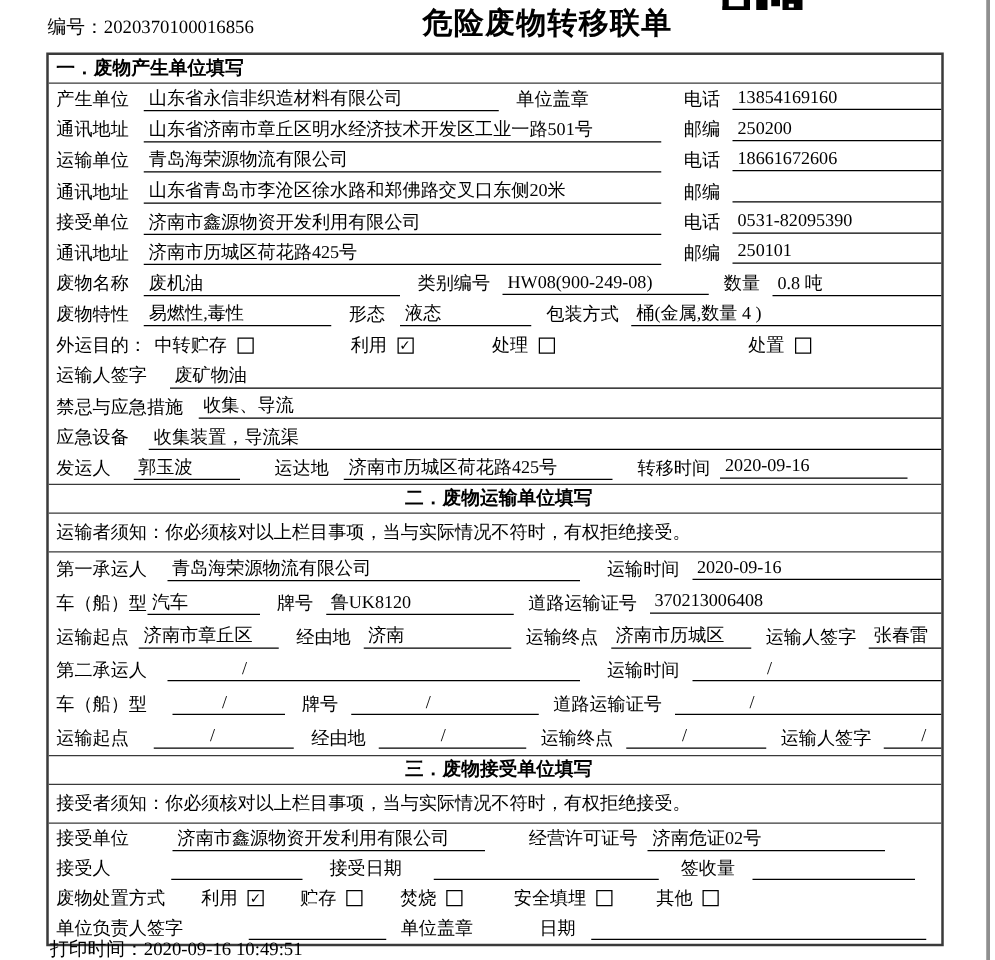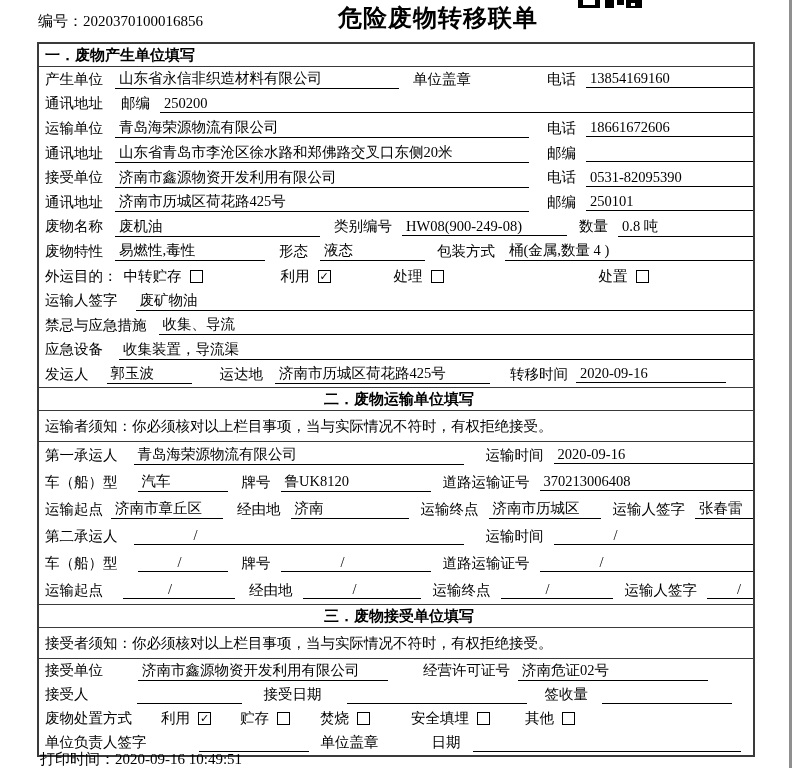--- a/index.html
+++ b/index.html
@@ -56,20 +56,21 @@
   <div class="row s1r">
     <span class="lbl">产生单位</span>
     <span class="uv" style="width:284px;margin-left:12px">山东省永信非织造材料有限公司</span>
     <span class="lbl" style="margin-left:14px">单位盖章</span>
     <span class="lbl" style="margin-left:76px">电话</span>
     <span class="uv fill" style="margin-left:10px">13854169160</span>
   </div>
 
   <div class="row s1r">
     <span class="lbl">通讯地址</span>
+    <span class="uv" style="width:414px;margin-left:12px">山东省济南市章丘区明水经济技术开发区工业一路501号</span>
     <span class="lbl" style="margin-left:18px">邮编</span>
     <span class="uv fill" style="margin-left:10px">250200</span>
   </div>
 
   <div class="row s1r">
     <span class="lbl">运输单位</span>
     <span class="uv" style="width:414px;margin-left:12px">青岛海荣源物流有限公司</span>
     <span class="lbl" style="margin-left:18px">电话</span>
     <span class="uv fill" style="margin-left:10px">18661672606</span>
   </div>
@@ -170,21 +171,21 @@
 
   <div class="row s2r">
     <span class="lbl">第一承运人</span>
     <span class="uv" style="width:330px;margin-left:16px">青岛海荣源物流有限公司</span>
     <span class="lbl" style="margin-left:22px">运输时间</span>
     <span class="uv fill" style="margin-left:10px">2020-09-16</span>
   </div>
 
   <div class="row s2r">
     <span class="lbl">车（船）型</span>
-    <span class="uv" style="width:90px;margin-left:20px">汽车</span>
+    <span class="uv" style="width:90px;">汽车</span>
     <span class="lbl" style="margin-left:14px">牌号</span>
     <span class="uv" style="width:150px;margin-left:10px">鲁UK8120</span>
     <span class="lbl" style="margin-left:12px">道路运输证号</span>
     <span class="uv fill" style="margin-left:10px">370213006408</span>
   </div>
 
   <div class="row s2r">
     <span class="lbl">运输起点</span>
     <span class="uv" style="width:112px;margin-left:8px">济南市章丘区</span>
     <span class="lbl" style="margin-left:14px">经由地</span>

